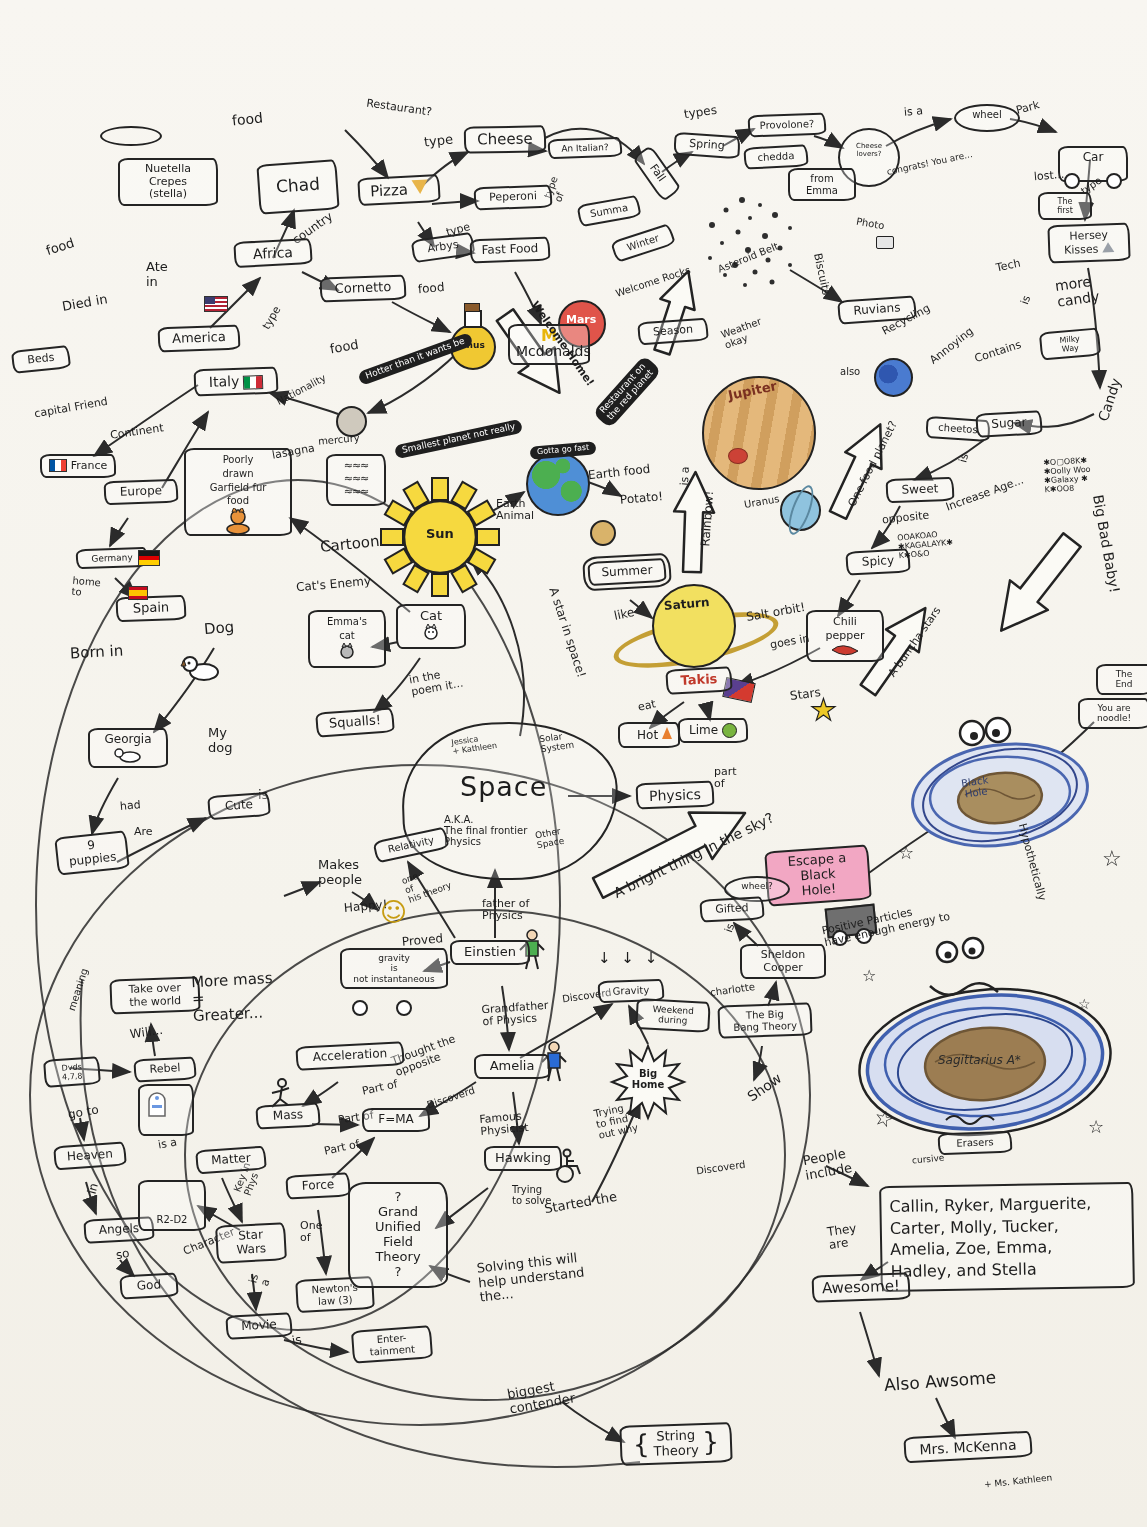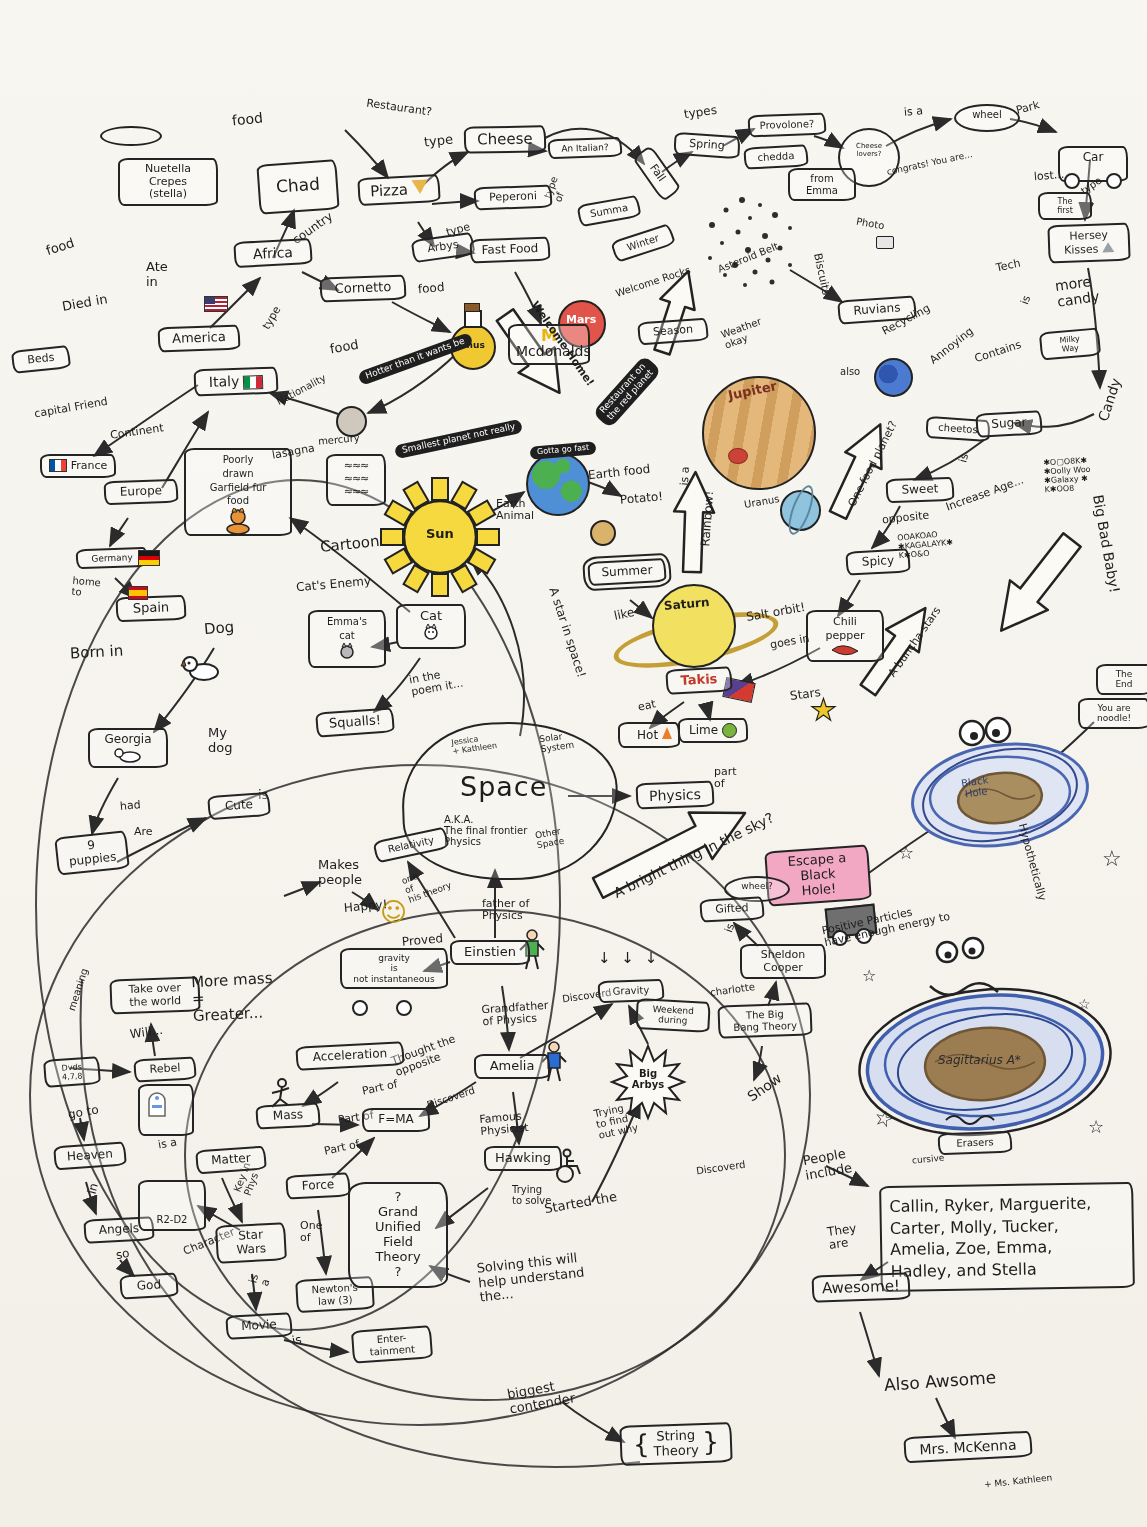--- a/index.html
+++ b/index.html
@@ -251,21 +251,21 @@
 <div class="planet" style="left:780px;top:490px;width:37px;height:37px;background:#8fc3de;"></div>
 <span class="ring" style="left:792px;top:484px;width:14px;height:48px;border:2px solid #5a88a0;transform:rotate(20deg);"></span>
 <div class="txt" style="left:744px;top:496px;transform:rotate(-10deg);font-size:10px;">Uranus</div>
 
 <div class="txt" style="left:426px;top:527px;font-size:13px;font-weight:bold;z-index:3;">Sun</div>
 
 <div class="txt" style="left:962px;top:776px;transform:rotate(-8deg);font-size:10px;color:#2c3c6e;text-align:center;">Black
 Hole</div>
 <div class="txt" style="left:938px;top:1054px;font-size:12px;color:#2b2b2b;font-style:italic;">Sagittarius A*</div>
 <div class="txt" style="left:630px;top:1068px;width:36px;text-align:center;font-size:10px;font-weight:bold;">Big
-Arbys</div>
+Home</div>
 
 <div class="star" style="left:810px;top:692px;font-size:30px;color:#edc826;-webkit-text-stroke:1.2px #1d1d1d;">★</div>
 <div class="star" style="left:898px;top:842px;font-size:18px;">☆</div>
 <div class="star" style="left:1102px;top:846px;font-size:22px;">☆</div>
 <div class="star" style="left:874px;top:1106px;font-size:22px;transform:rotate(15deg);">☆</div>
 <div class="star" style="left:1088px;top:1116px;font-size:18px;">☆</div>
 <div class="star" style="left:862px;top:966px;font-size:16px;">☆</div>
 <div class="star" style="left:1078px;top:996px;font-size:14px;">☆</div>
 
 <span class="doodad" style="left:100px;top:126px;width:58px;height:16px;border:2px solid #222;border-radius:50%;"></span>

